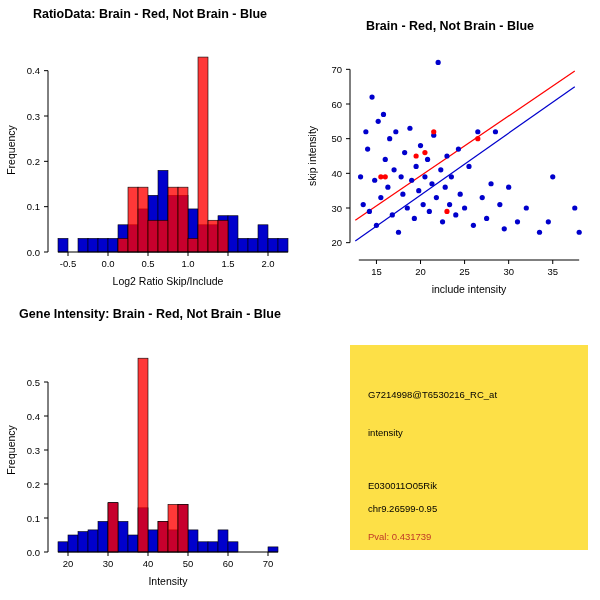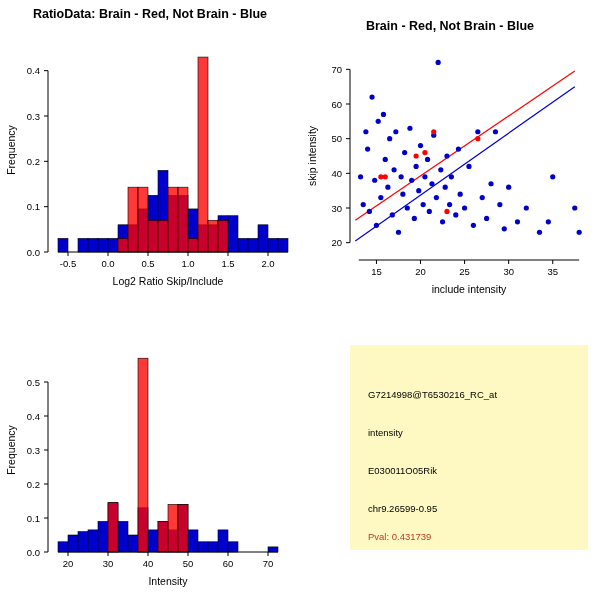--- a/index.html
+++ b/index.html
@@ -184,20 +184,21 @@
         <text x="42" y="164.83333333333331" font-size="9.5" font-family="Liberation Sans, sans-serif" text-anchor="end" fill="#000">40</text>
         <text x="42" y="130.16666666666666" font-size="9.5" font-family="Liberation Sans, sans-serif" text-anchor="end" fill="#000">50</text>
         <text x="42" y="95.5" font-size="9.5" font-family="Liberation Sans, sans-serif" text-anchor="end" fill="#000">60</text>
         <text x="42" y="60.83333333333334" font-size="9.5" font-family="Liberation Sans, sans-serif" text-anchor="end" fill="#000">70</text>
         <text x="169" y="281" font-size="10.5" font-family="Liberation Sans, sans-serif" text-anchor="middle" fill="#000">include intensity</text>
         <text x="16" y="144" font-size="10.5" font-family="Liberation Sans, sans-serif" text-anchor="middle" fill="#000" transform="rotate(-90 16 144)">skip intensity</text>
       </svg>
   </div>
 
   <div class="panel" style="left:0px;top:300px;width:300px;height:300px;">
+    <div class="title" style="position:absolute;left:0;top:7px;width:300px;">Gene Intensity: Brain - Red, Not Brain - Blue</div>
     <svg id="svg-hist-int" width="300" height="300">
         <rect x="58" y="241.8" width="10" height="10.199999999999989" fill="#0000cc" stroke="#000" stroke-width="0.6" fill-opacity="1"></rect>
         <rect x="68" y="235" width="10" height="17" fill="#0000cc" stroke="#000" stroke-width="0.6" fill-opacity="1"></rect>
         <rect x="78" y="231.6" width="10" height="20.400000000000006" fill="#0000cc" stroke="#000" stroke-width="0.6" fill-opacity="1"></rect>
         <rect x="88" y="229.9" width="10" height="22.099999999999994" fill="#0000cc" stroke="#000" stroke-width="0.6" fill-opacity="1"></rect>
         <rect x="98" y="221.4" width="10" height="30.599999999999994" fill="#0000cc" stroke="#000" stroke-width="0.6" fill-opacity="1"></rect>
         <rect x="108" y="202.7" width="10" height="49.30000000000001" fill="#0000cc" stroke="#000" stroke-width="0.6" fill-opacity="1"></rect>
         <rect x="118" y="221.4" width="10" height="30.599999999999994" fill="#0000cc" stroke="#000" stroke-width="0.6" fill-opacity="1"></rect>
         <rect x="128" y="235" width="10" height="17" fill="#0000cc" stroke="#000" stroke-width="0.6" fill-opacity="1"></rect>
         <rect x="138" y="207.8" width="10" height="44.19999999999999" fill="#0000cc" stroke="#000" stroke-width="0.6" fill-opacity="1"></rect>
@@ -242,21 +243,21 @@
         <text x="40" y="221.5" font-size="9.5" font-family="Liberation Sans, sans-serif" text-anchor="end" fill="#000">0.1</text>
         <text x="40" y="187.5" font-size="9.5" font-family="Liberation Sans, sans-serif" text-anchor="end" fill="#000">0.2</text>
         <text x="40" y="153.5" font-size="9.5" font-family="Liberation Sans, sans-serif" text-anchor="end" fill="#000">0.3</text>
         <text x="40" y="119.49999999999997" font-size="9.5" font-family="Liberation Sans, sans-serif" text-anchor="end" fill="#000">0.4</text>
         <text x="40" y="85.5" font-size="9.5" font-family="Liberation Sans, sans-serif" text-anchor="end" fill="#000">0.5</text>
         <text x="168" y="285" font-size="10.5" font-family="Liberation Sans, sans-serif" text-anchor="middle" fill="#000">Intensity</text>
         <text x="15" y="150" font-size="10.5" font-family="Liberation Sans, sans-serif" text-anchor="middle" fill="#000" transform="rotate(-90 15 150)">Frequency</text>
       </svg>
   </div>
 
-  <div class="infoBox" id="infoBox" style="left: 350px; top: 345px; width: 238px; height: 205px; background: #fef9c3;">
+  <div class="infoBox" id="infoBox" style="left: 350px; top: 345px; width: 238px; height: 205px; background: #fde047;">
     <div class="infoLine" style="position:absolute;left:18px;top:44px;">G7214998@T6530216_RC_at</div>
     <div class="infoLine" style="position:absolute;left:18px;top:82px;">intensity</div>
-    <div class="infoLine" style="position:absolute;left:18px;top:120px;">E030011O05Rik</div>
+    <div class="infoLine" style="position:absolute;left:18px;top:135px;">E030011O05Rik</div>
     <div class="infoLine" style="position:absolute;left:18px;top:158px;">chr9.26599-0.95</div>
     <div class="infoPval" style="position: absolute; left: 18px; top: 186px; color: rgb(192, 58, 40);">Pval: 0.431739</div>
   </div>
 
 </div>
 
 </body></html>

